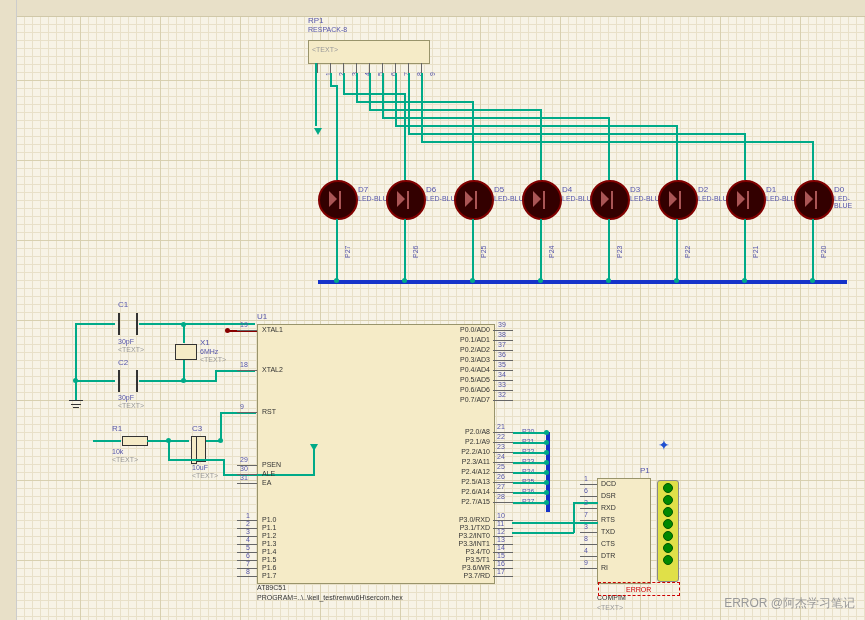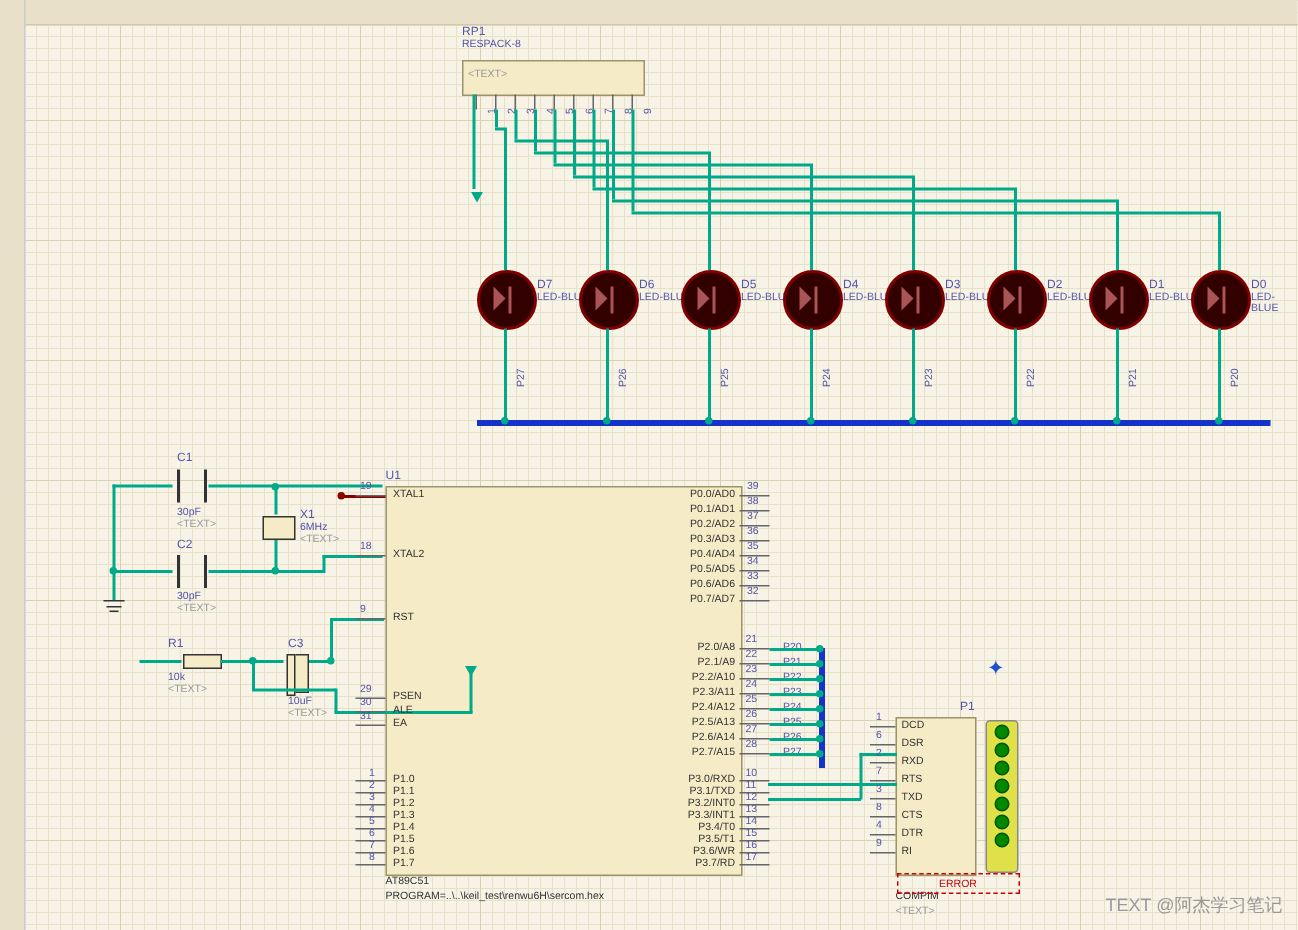--- a/index.html
+++ b/index.html
@@ -156,21 +156,21 @@
 <div class="wire" style="left:223px;top:474px;width:92px;height:1.5px"></div>
 <div class="wire" style="left:313px;top:444px;width:1.5px;height:31px"></div>
 <div class="dot" style="left:166px;top:438px"></div>
 <div class="dot" style="left:218px;top:438px"></div>
 
 <div class="wire" style="left:512px;top:522px;width:86px;height:1.5px"></div>
 <div class="wire" style="left:512px;top:532px;width:62px;height:1.5px"></div>
 <div class="wire" style="left:573px;top:502px;width:1.5px;height:31px"></div>
 <div class="wire" style="left:573px;top:502px;width:25px;height:1.5px"></div>
 
-<div class="watermark">TEXT @阿杰学习笔记</div>
+<div class="watermark">ERROR @阿杰学习笔记</div>
 <div class="pinl" style="left: 317px; top: 63px; width: 1px; border-left: 1px solid rgb(102, 102, 102); height: 10px; border-top: none;"></div>
     <div class="pinn vert" style="left: 325px; top: 76px;">1</div>
     <div class="pinl" style="left: 330px; top: 63px; width: 1px; border-left: 1px solid rgb(102, 102, 102); height: 10px; border-top: none;"></div>
     <div class="pinn vert" style="left: 338px; top: 76px;">2</div>
     <div class="pinl" style="left: 343px; top: 63px; width: 1px; border-left: 1px solid rgb(102, 102, 102); height: 10px; border-top: none;"></div>
     <div class="pinn vert" style="left: 351px; top: 76px;">3</div>
     <div class="pinl" style="left: 356px; top: 63px; width: 1px; border-left: 1px solid rgb(102, 102, 102); height: 10px; border-top: none;"></div>
     <div class="pinn vert" style="left: 364px; top: 76px;">4</div>
     <div class="pinl" style="left: 369px; top: 63px; width: 1px; border-left: 1px solid rgb(102, 102, 102); height: 10px; border-top: none;"></div>
     <div class="pinn vert" style="left: 377px; top: 76px;">5</div>

